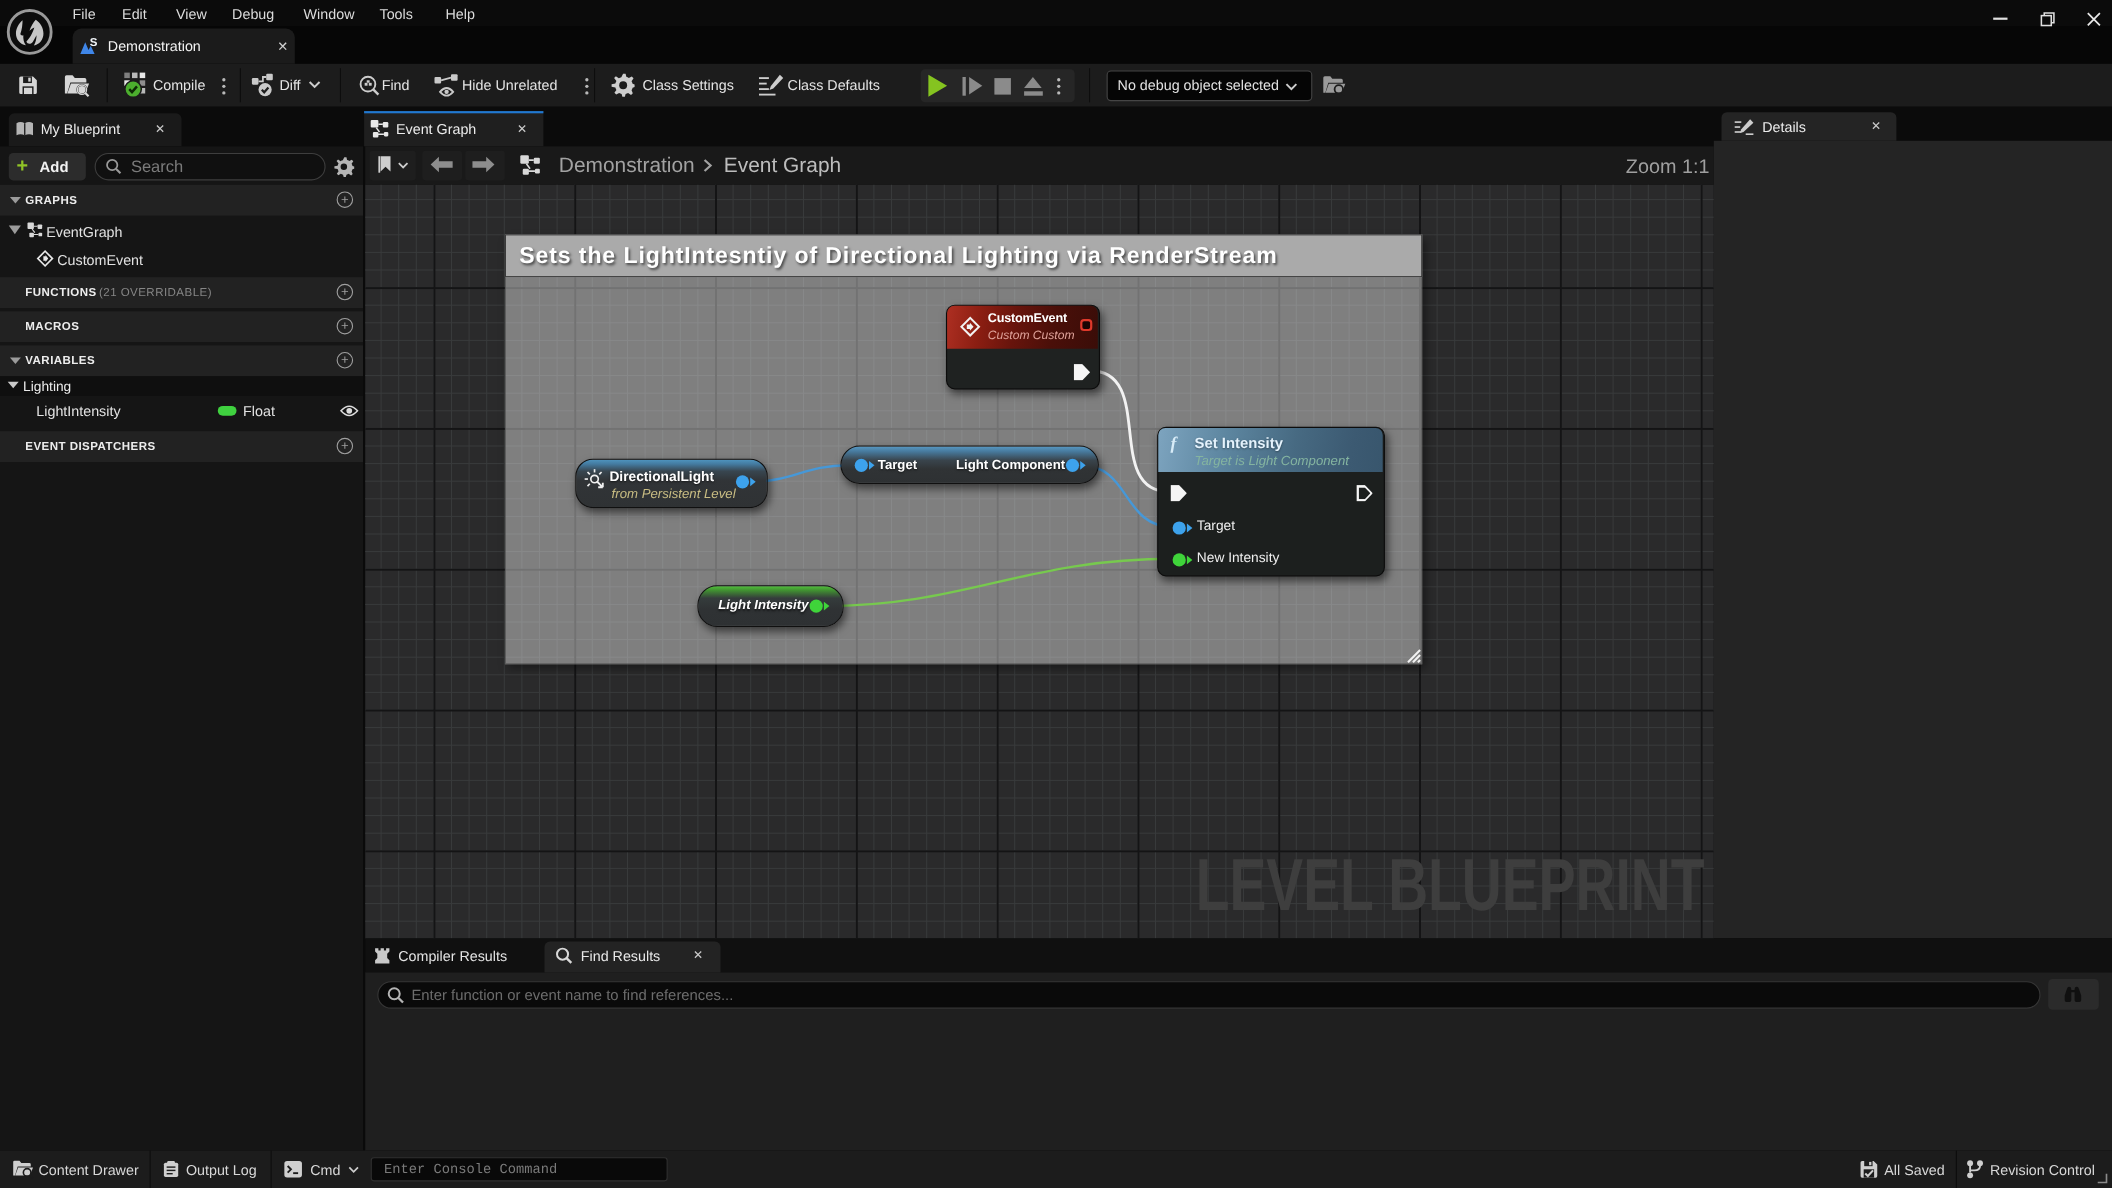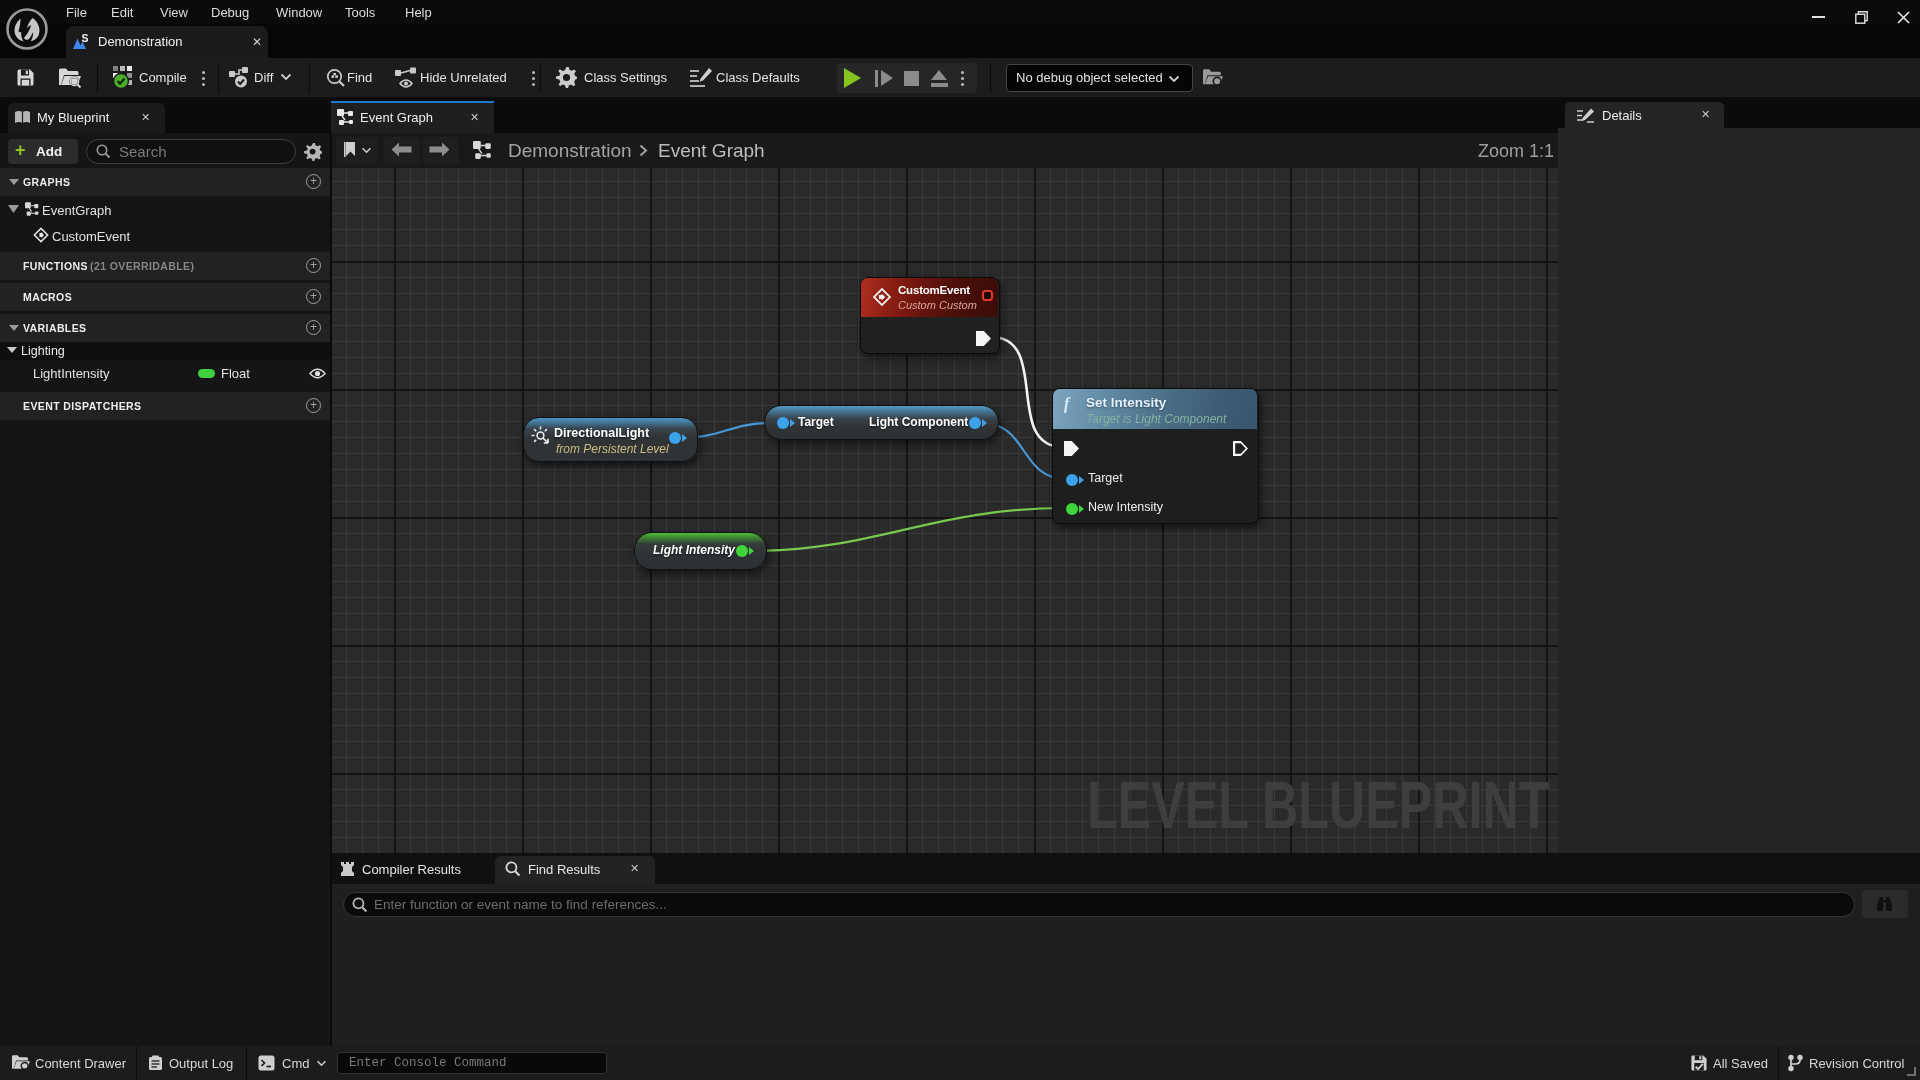--- a/index.html
+++ b/index.html
@@ -26,21 +26,21 @@
 
 
 #panelstrip { left:0; top:97px; width:1920px; height:36px; background:#0b0b0b; }
 .ptab { position:absolute; border-radius:5px 5px 0 0; }
 .ptabtxt { font-size:13px; color:#ececec; }
 
 
 #leftpanel { left:0; top:133px; width:330px; height:913px; background:#151515; }
 .lsec { position:absolute; left:0; width:330px; background:#222222; }
 .lsectxt { font-size:10.5px; font-weight:bold; color:#ededed; letter-spacing:0.4px; }
-.lsectxt2 { font-size:10.5px; font-weight:bold; color:#868686; letter-spacing:0.4px; }
+.lsectxt2 { font-size:10.5px; font-weight:normal; color:#868686; letter-spacing:0.4px; }
 .lrow { font-size:13px; color:#e2e2e2; }
 .plus { position:absolute; width:15px; height:15px; border:1px solid #9f9f9f; border-radius:50%;
   color:#9f9f9f; font-size:12px; line-height:13px; text-align:center; }
 .tri { position:absolute; width:0; height:0; border-left:5px solid transparent;
   border-right:5px solid transparent; border-top:6px solid #9b9b9b; }
 
 
 #bcrumb { left:332px; top:133px; width:1226px; height:35px; background:#191919; }
 #canvas { left:332px; top:168px; width:1226px; height:685px; overflow:hidden;
   background-color:#2a2a2b;
@@ -351,20 +351,28 @@
   <path d="M5 7 L8 11 M7 4 L11 4 M5 13 L12 13" stroke="#d8d8d8" stroke-width="1.3"></path>
 </svg>
 <span class="txt" style="left:508px; top:133px; height:35px; line-height:36px; font-size:19px; color:#a2a2a2;">Demonstration</span>
 <svg class="abs" style="left:639px; top:144px;" width="9" height="13" viewBox="0 0 9 13">
   <path d="M1.5 1.5 L7 6.5 L1.5 11.5" stroke="#a2a2a2" stroke-width="2" fill="none"></path>
 </svg>
 <span class="txt" style="left:658px; top:133px; height:35px; line-height:36px; font-size:19px; color:#bdbdbd;">Event Graph</span>
 <span class="txt" style="left:1478px; top:133px; height:35px; line-height:36px; font-size:18px; color:#9f9f9f;">Zoom 1:1</span>
 
 <div id="canvas" class="abs">
+  <div id="comment">
+    <div id="commenthdr"></div>
+    <span class="txt" style="left:13px; top:0; height:39px; line-height:40px; font-size:21px; letter-spacing:0.8px; font-weight:bold; color:#ffffff; text-shadow:1.5px 2px 2.5px rgba(0,0,0,0.6);">Sets the LightIntesntiy of Directional Lighting via RenderStream</span>
+    <div id="commentbody"></div>
+    <svg class="abs" style="left:820px; top:377px;" width="13" height="13" viewBox="0 0 13 13">
+      <path d="M12 1 L1 12 M12 5.5 L5.5 12 M12 10 L10 12" stroke="#f2f2f2" stroke-width="1.9"></path>
+    </svg>
+  </div>
 
   <div id="watermark">LEVEL BLUEPRINT</div>
 
   <svg style="left:0; top:0;" width="1226" height="685" viewBox="0 0 1226 685" fill="none">
     <path d="M659 169 C719 169 671 279 731 279" stroke="#f2f2f2" stroke-width="2.6"></path>
     <path d="M349 270 C389 270 399 255 439 255" stroke="#4698d8" stroke-width="2.2"></path>
     <path d="M650 255 C696 255 688 311 734 311" stroke="#4698d8" stroke-width="2.2"></path>
     <path d="M417 383 C545 383 600 340 734 340" stroke="#77c94e" stroke-width="2.2"></path>
   </svg>
 

